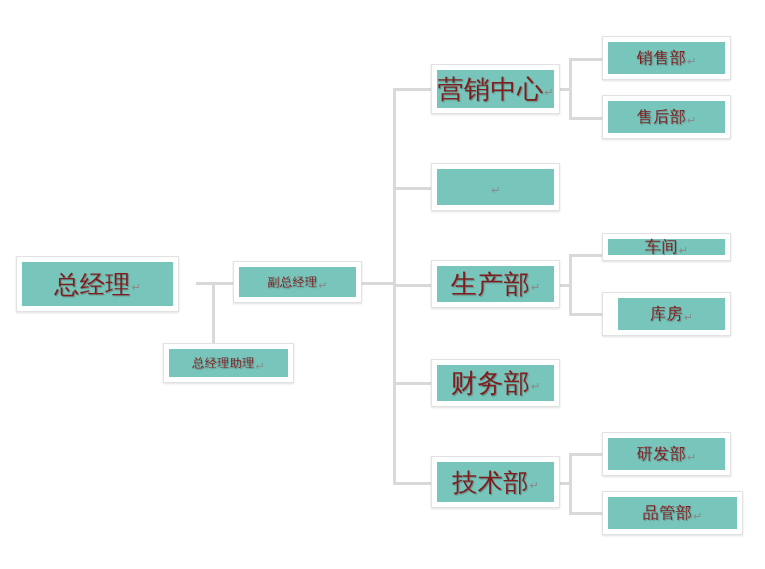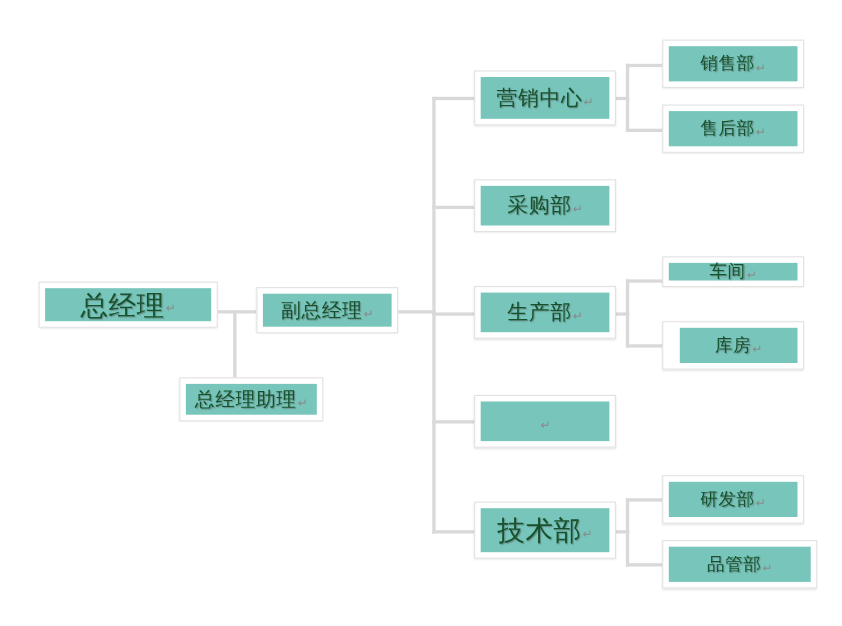--- a/index.html
+++ b/index.html
@@ -42,38 +42,38 @@
   .node-fill {
     width: 100%;
     height: 100%;
     background: #77c5bb;
     display: flex;
     align-items: center;
     justify-content: center;
     box-sizing: border-box;
   }
   .node-label {
-    color: #14532d;
+    color: #7f1d1d;
     white-space: nowrap;
     letter-spacing: 0.5px;
     text-shadow: 1px 1px 1px rgba(90,90,90,0.55);
   }
   .pilcrow {
     color: #8a8a8a;
     font-size: 11px;
     margin-left: 1px;
     text-shadow: none;
     position: relative;
     top: 3px;
   }
 
   
   .sz-lg  .node-label { font-size: 25px; }
-  .sz-md  .node-label { font-size: 19px; }
-  .sz-sm  .node-label { font-size: 18px; }
+  .sz-md  .node-label { font-size: 26px; }
+  .sz-sm  .node-label { font-size: 12px; }
   .sz-xs  .node-label { font-size: 16px; }
 </style>
 </head>
 <body>
 
 <div id="org-canvas">
 
   <div class="conn conn-h" style="left:196px; top:282px; width:38px;"></div>
 
   <div class="conn conn-v" style="left:212px; top:282px; height:82px;"></div>
@@ -98,21 +98,21 @@
   <div class="conn conn-h" style="left:560px; top:284px; width:12px;"></div>
   <div class="conn conn-v" style="left:569px; top:254px; height:62px;"></div>
   <div class="conn conn-h" style="left:569px; top:254px; width:36px;"></div>
   <div class="conn conn-h" style="left:569px; top:313px; width:36px;"></div>
 
   <div class="conn conn-h" style="left:560px; top:482px; width:12px;"></div>
   <div class="conn conn-v" style="left:569px; top:453px; height:62px;"></div>
   <div class="conn conn-h" style="left:569px; top:453px; width:36px;"></div>
   <div class="conn conn-h" style="left:569px; top:512px; width:36px;"></div>
 
-  <div class="node sz-lg" style="left:35px; top:256px; width:163px; height:42px;text-align:right;">
+  <div class="node sz-lg" style="left:16px; top:256px; width:163px; height:56px;text-align:right;">
     <div class="node-fill">
       <span class="node-label">总经理</span>
         <span class="pilcrow">↵</span>
     </div>
   </div>
 
   <div class="node sz-sm" style="left:233px; top:261px; width:129px; height:42px;">
     <div class="node-fill">
       <span class="node-label">副总经理</span>
         <span class="pilcrow">↵</span>
@@ -142,21 +142,20 @@
 
   <div class="node sz-xs" style="left:602px; top:95px; width:129px; height:44px;">
     <div class="node-fill">
       <span class="node-label">售后部</span>
         <span class="pilcrow">↵</span>
     </div>
   </div>
 
   <div class="node sz-md" style="left:431px; top:163px; width:129px; height:48px;">
     <div class="node-fill">
-      <span class="node-label">采购部</span>
         <span class="pilcrow">↵</span>
     </div>
   </div>
 
   <div class="node sz-md" style="left:431px; top:260px; width:129px; height:48px;">
     <div class="node-fill">
       <span class="node-label">生产部</span>
         <span class="pilcrow">↵</span>
     </div>
   </div>
@@ -170,20 +169,21 @@
 
   <div class="node sz-xs" style="left:602px; top:292px; width:129px; height:44px;padding-left:15px;">
     <div class="node-fill">
       <span class="node-label">库房</span>
         <span class="pilcrow">↵</span>
     </div>
   </div>
 
   <div class="node sz-md" style="left:431px; top:359px; width:129px; height:48px;">
     <div class="node-fill">
+      <span class="node-label">财务部</span>
         <span class="pilcrow">↵</span>
     </div>
   </div>
 
   <div class="node sz-lg" style="left:431px; top:456px; width:129px; height:52px;justify-content:center;">
     <div class="node-fill">
       <span class="node-label">技术部</span>
         <span class="pilcrow">↵</span>
     </div>
   </div>

